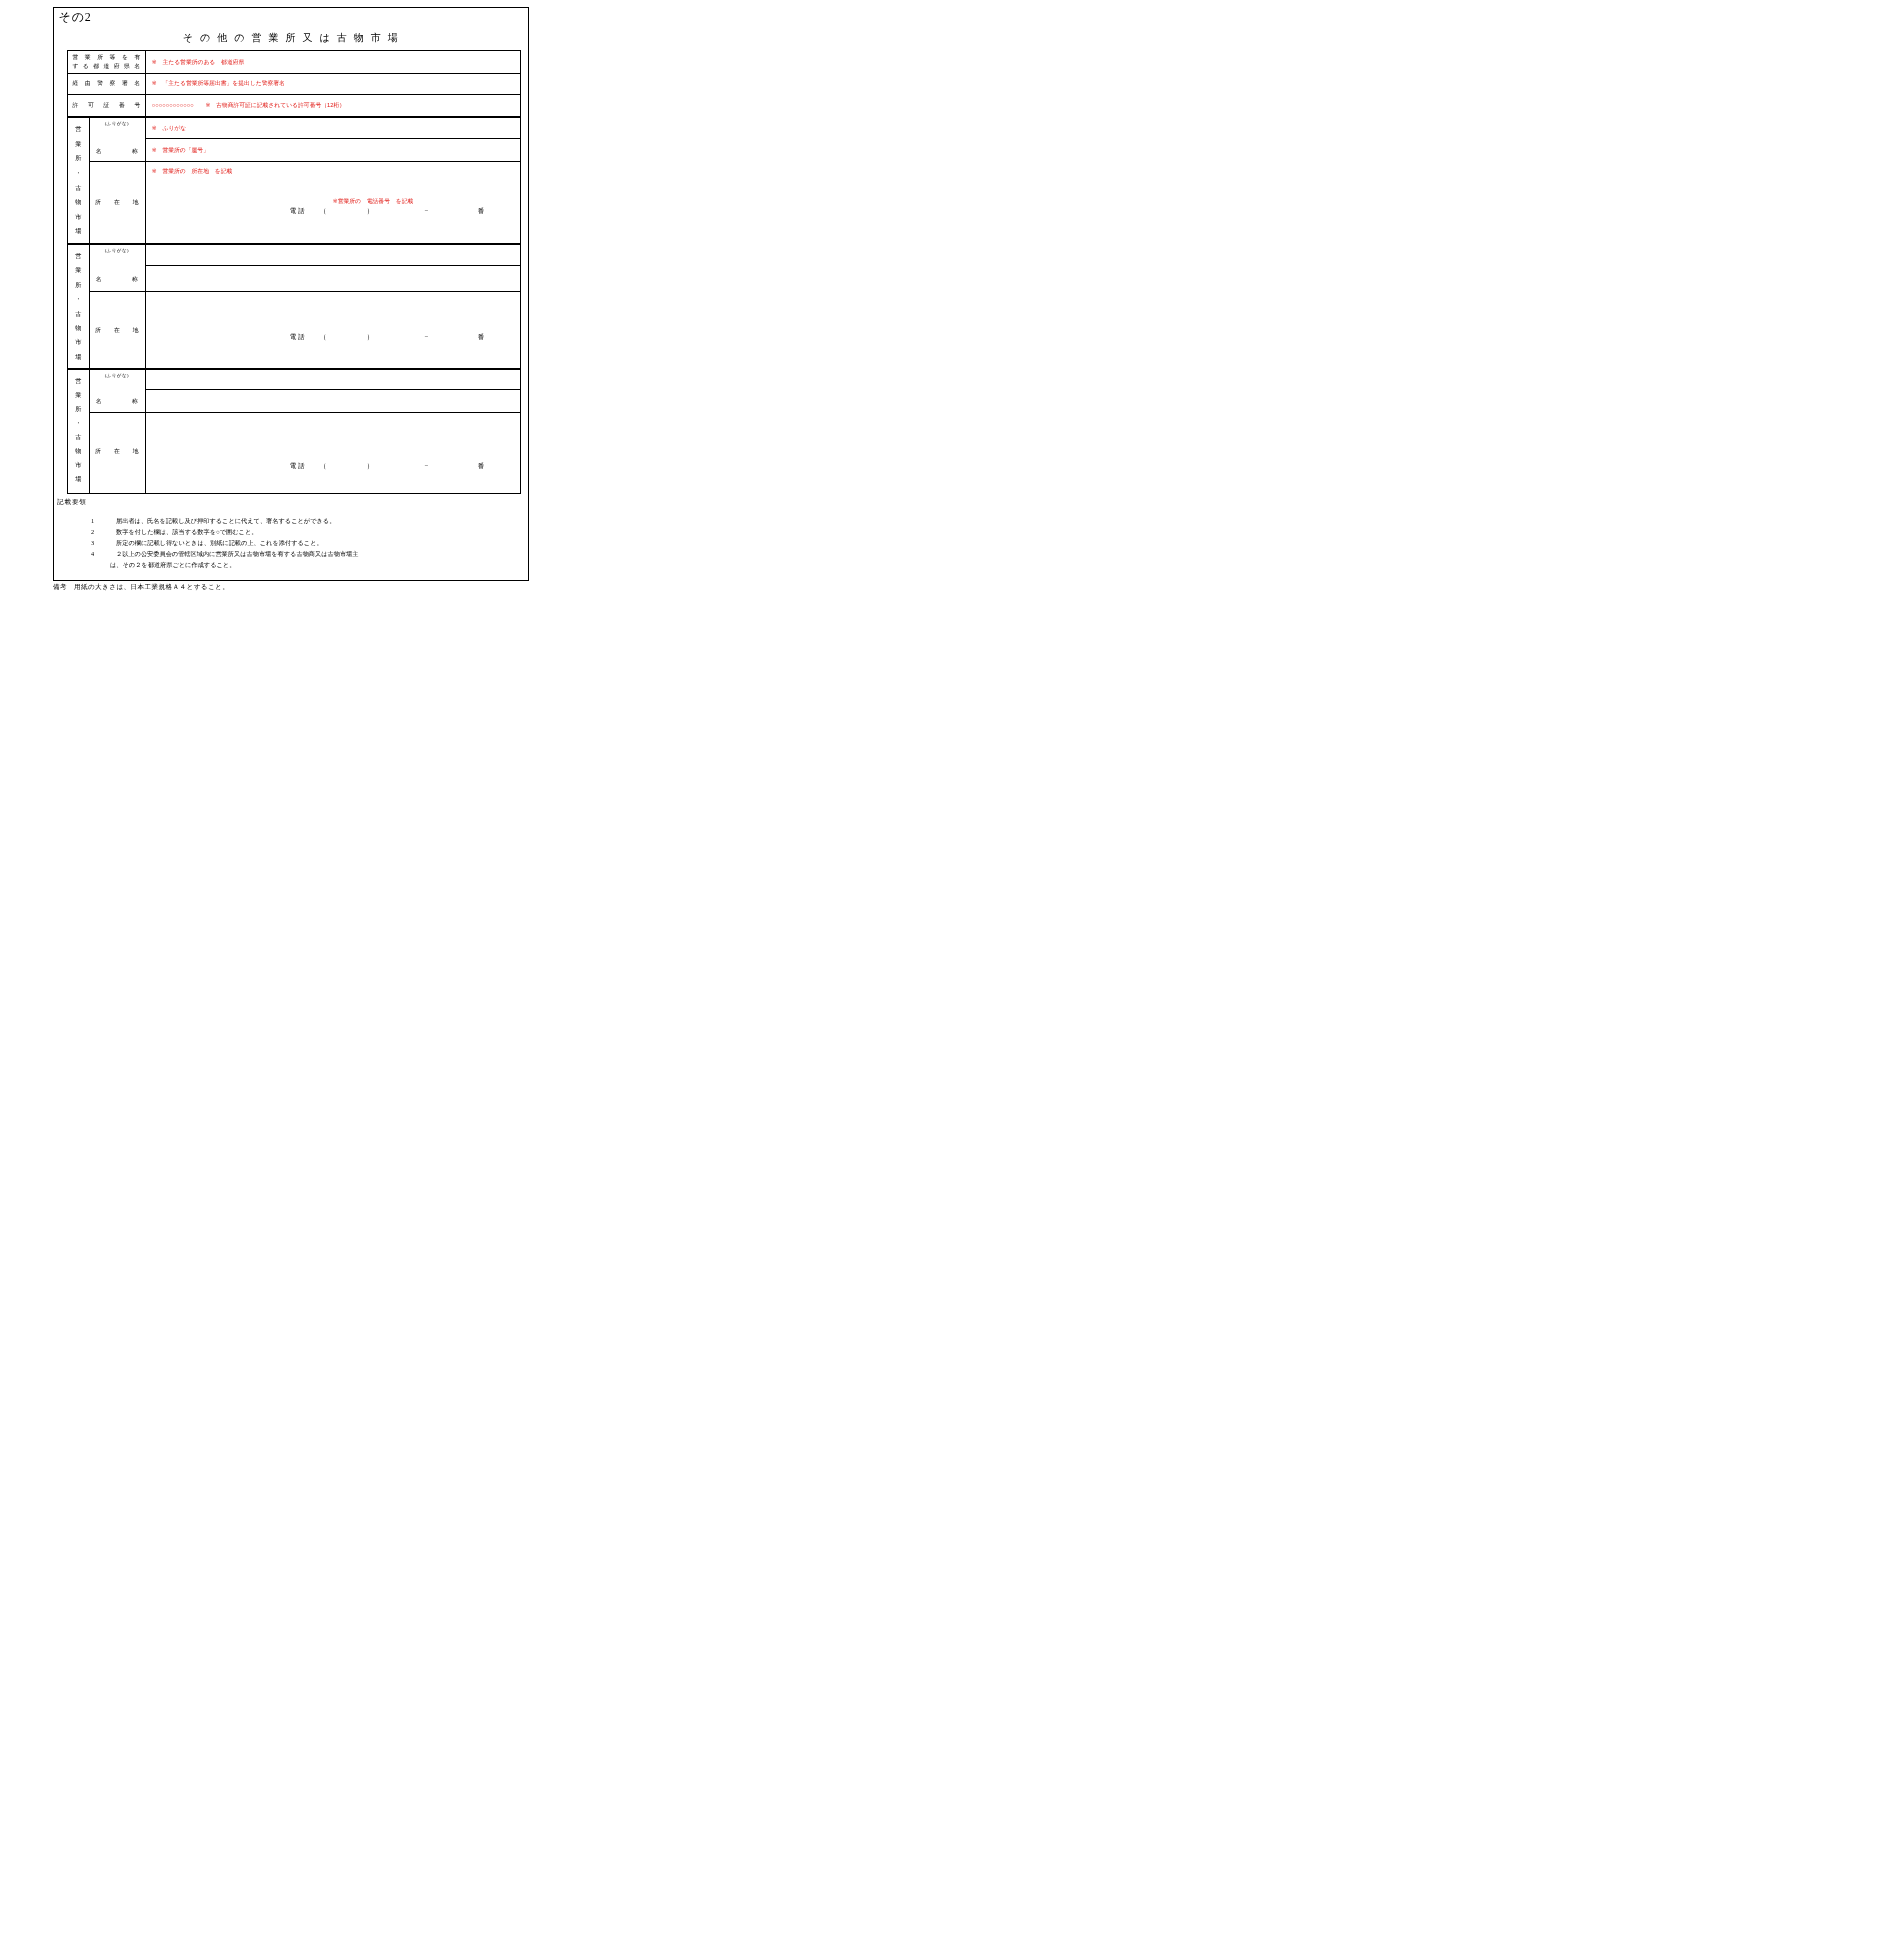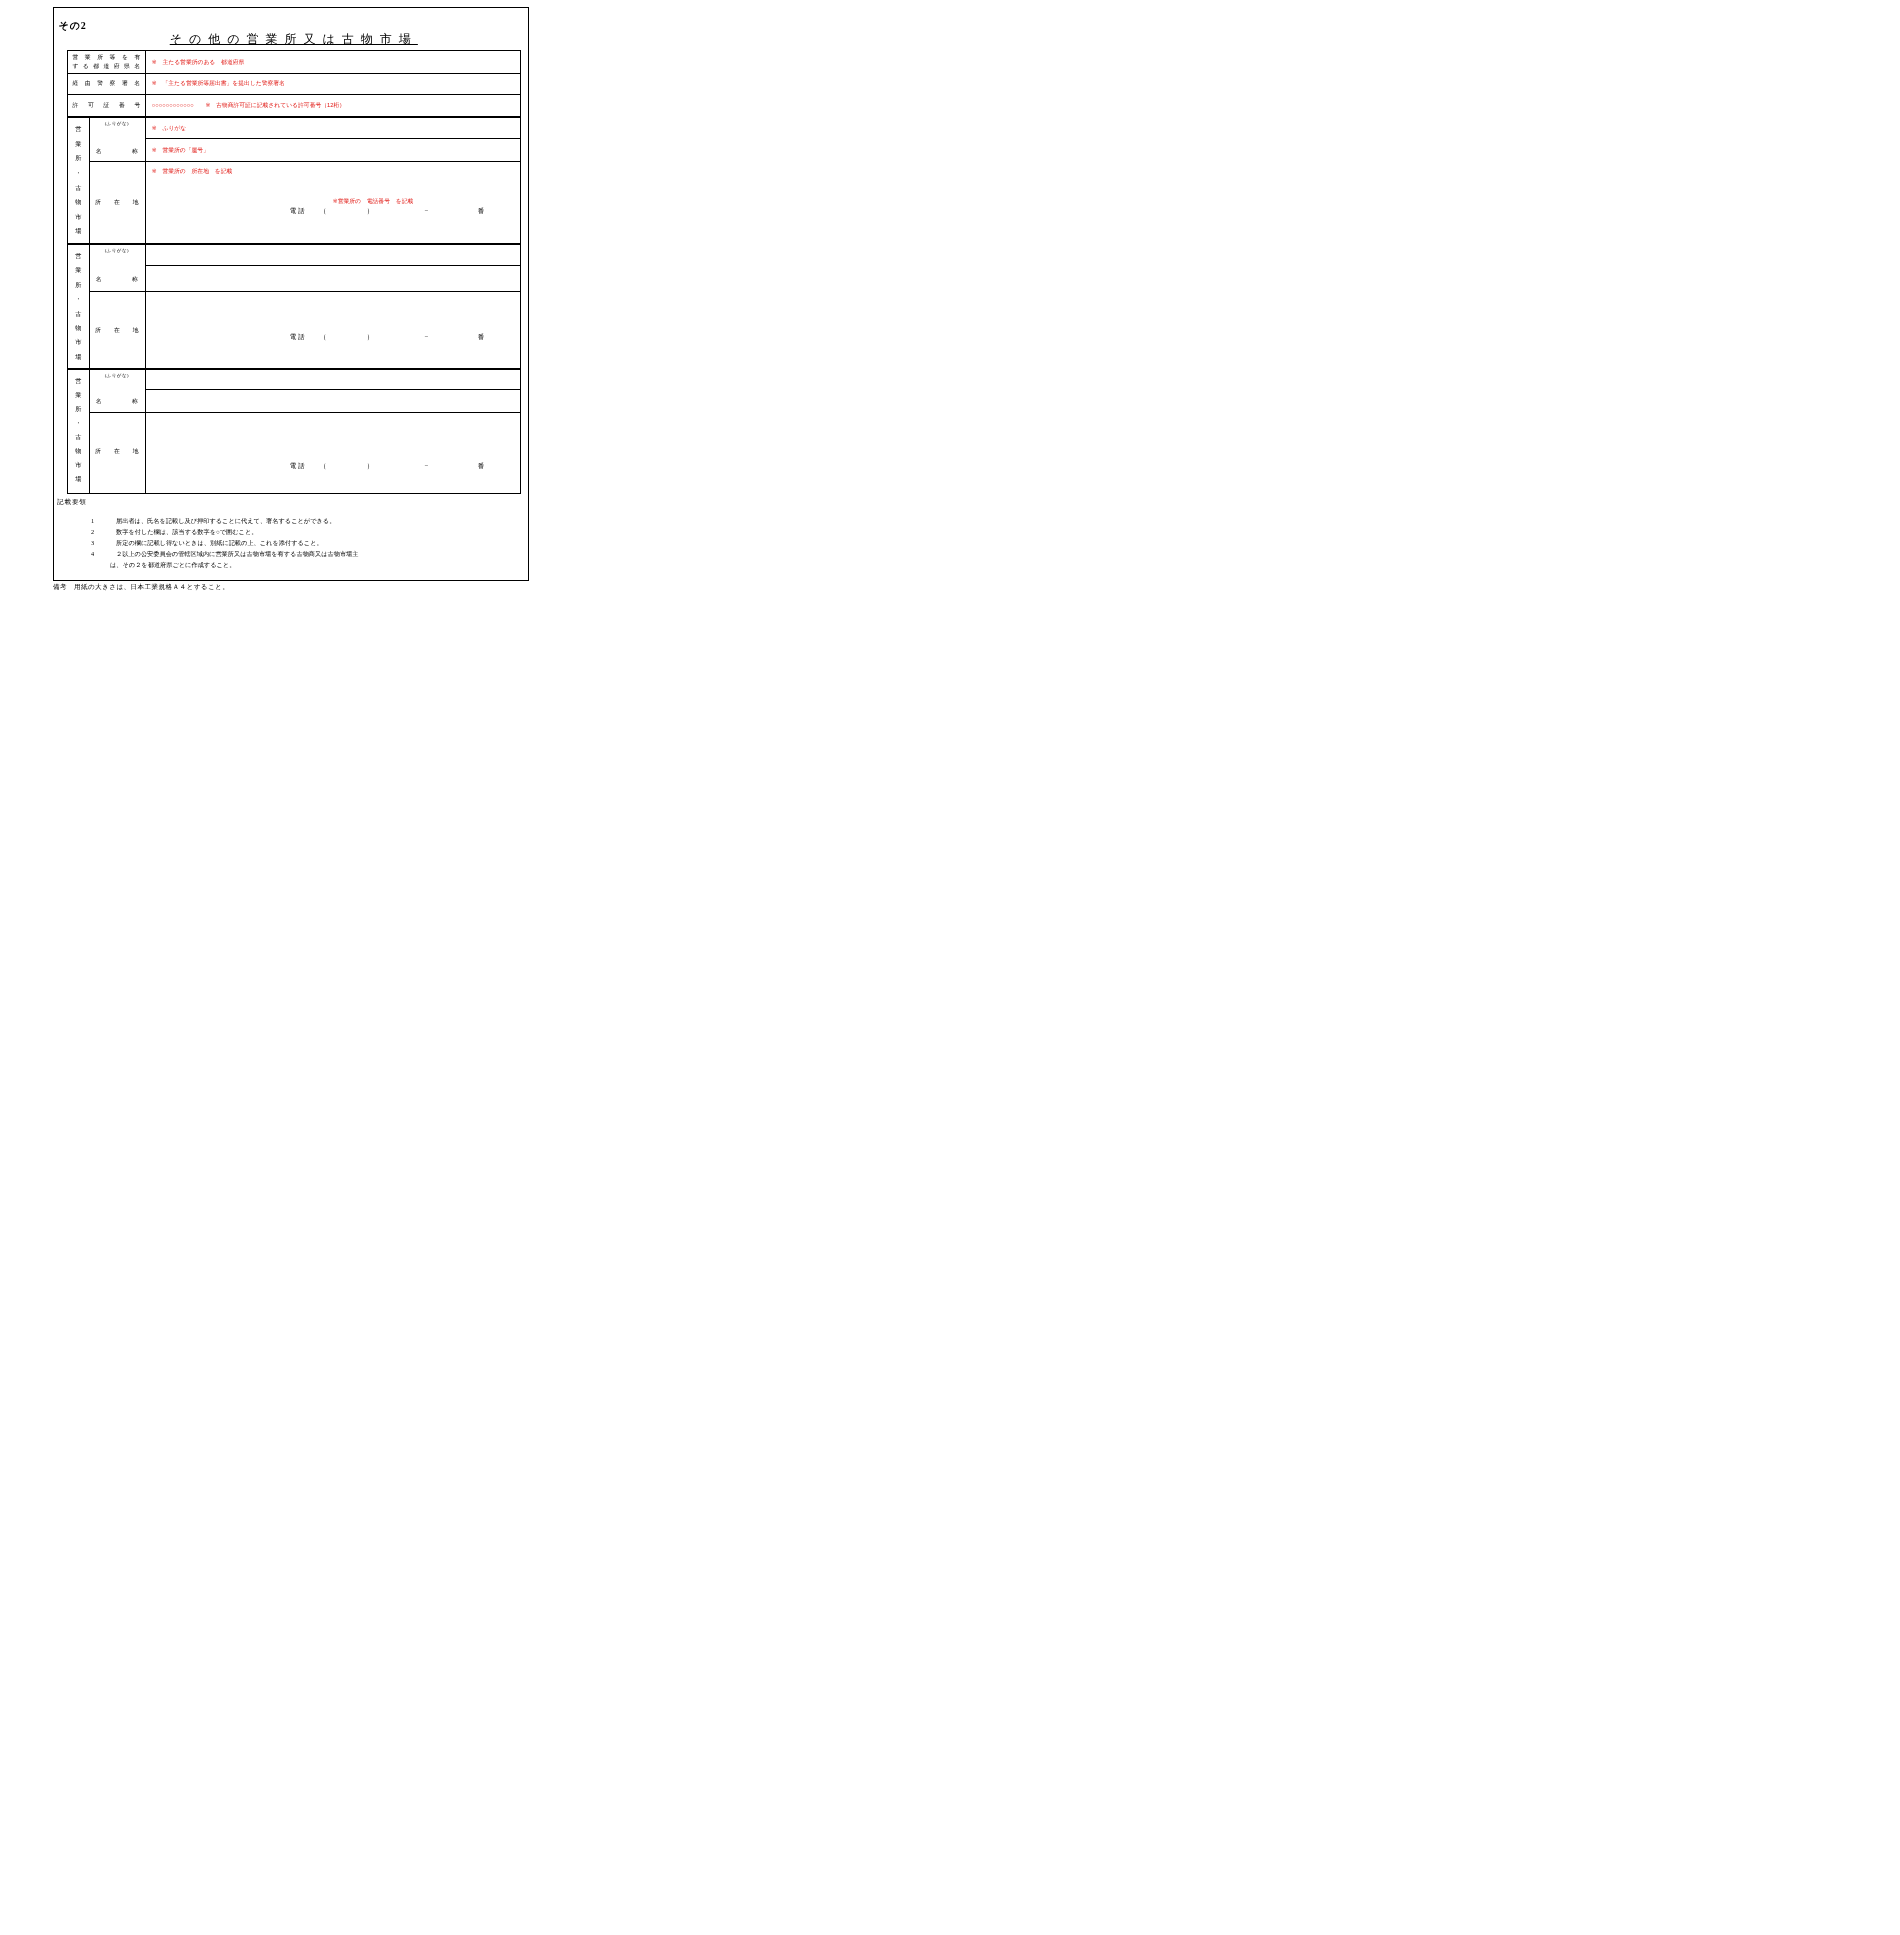--- a/index.html
+++ b/index.html
@@ -1,21 +1,21 @@
 <!DOCTYPE html>
 <html style="font-size:6.2px"><head>
 <meta charset="utf-8">
 <style>
   html,body{margin:0;padding:0;background:#fff;}
   .page{position:relative;width:570px;height:610px;background:#fff;overflow:hidden;
         font-family:"Liberation Serif","DejaVu Serif",serif;color:#000;}
   .outer{position:absolute;left:53px;top:7.4px;width:474px;height:572px;border:0.8px solid #000;}
-  .sono2{position:absolute;left:4.6px;top:11px;font-size:10px;letter-spacing:0.8px;font-weight:bold;}
+  .sono2{position:absolute;left:4.6px;top:1px;font-size:12px;letter-spacing:0.8px;}
   .title{position:absolute;left:12.8px;top:22.5px;width:454px;text-align:center;
-         font-size:12px;letter-spacing:7px;white-space:nowrap;text-decoration:underline;}
+         font-size:10px;letter-spacing:7px;white-space:nowrap;}
   .ftable{position:absolute;left:12.8px;top:42px;width:454px;height:444px;
           border:1.9px solid #000;box-sizing:border-box;}
   .hline{position:absolute;height:0.8px;background:#000;}
   .hthick{position:absolute;height:1.9px;background:#000;}
   .vline{position:absolute;width:0.8px;background:#000;}
   .cell{position:absolute;box-sizing:border-box;}
   .jlabel{display:flex;justify-content:space-between;font-size:5.8px;}
   .rowlabel{left:0;width:77px;padding:0 4.6px;display:flex;flex-direction:column;justify-content:center;}
   .rednote{font-family:"Liberation Sans","DejaVu Sans",sans-serif;color:#e01510;
            font-size:5.8px;display:flex;align-items:center;white-space:nowrap;}

